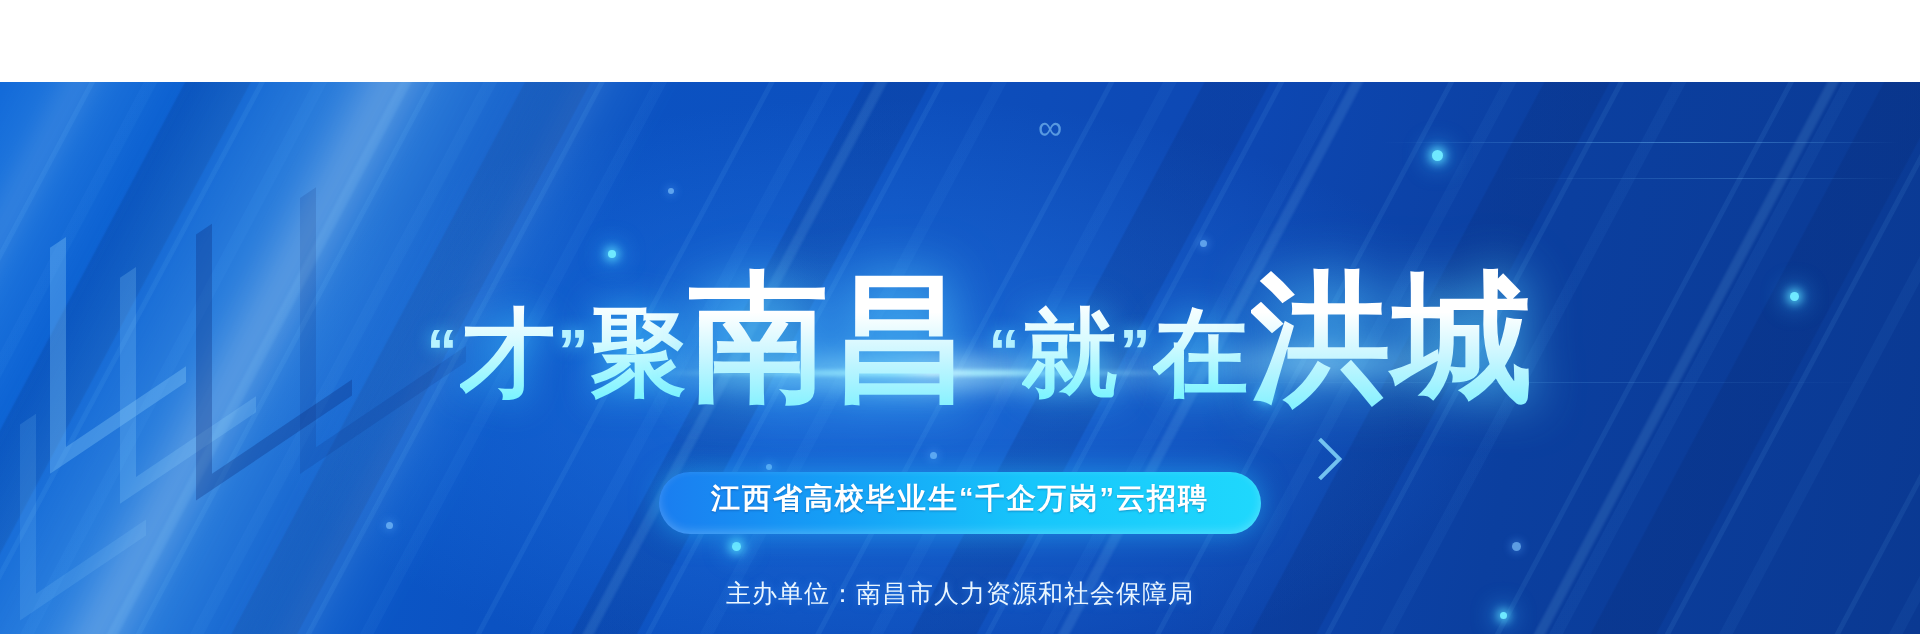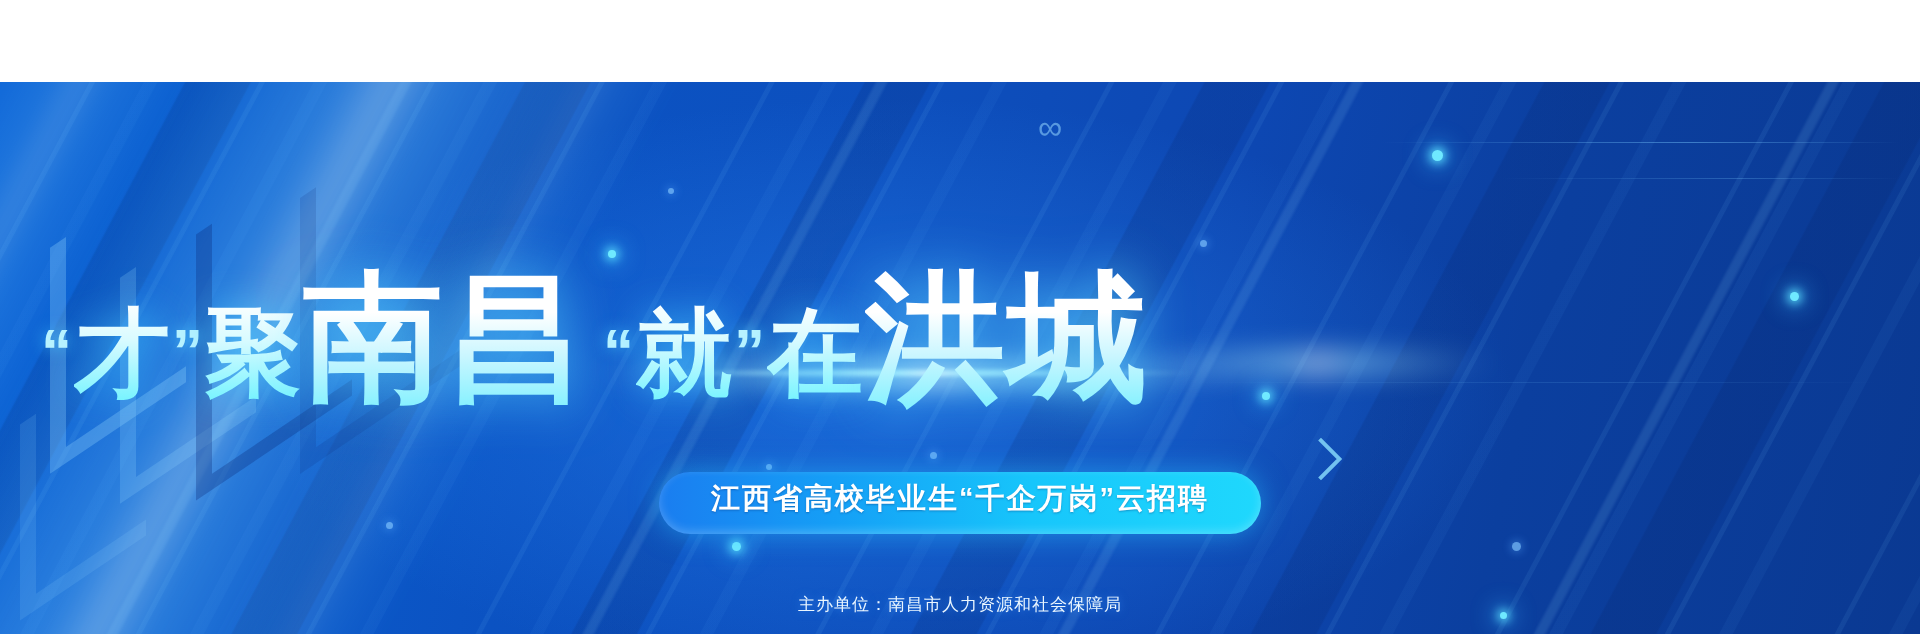--- a/index.html
+++ b/index.html
@@ -60,21 +60,21 @@
   .vcurve{position:absolute;border:1px solid rgba(120,200,255,.35);border-radius:50%;background:transparent;}
 
   
   .dot{position:absolute;border-radius:50%;background:#6fe9ff;box-shadow:0 0 10px 3px rgba(90,225,255,.85),0 0 22px 8px rgba(60,180,255,.45);}
   .dot.dim{background:#7fc4ff;box-shadow:0 0 8px 2px rgba(90,170,255,.55);opacity:.7;}
 
   
   .infinity{position:absolute;color:rgba(150,215,255,.55);font-size:34px;line-height:1;}
 
   
-  .title-wrap{position:absolute;left:0;right:0;top:186px;text-align:left;z-index:12;padding-left:41px;}
+  .title-wrap{position:absolute;left:0;right:0;top:186px;text-align:center;z-index:12;padding-left:41px;}
   .title{display:inline-block;white-space:nowrap;font-family:"Liberation Sans","DejaVu Sans",sans-serif;
          font-weight:700;letter-spacing:2px;}
   .t-small{font-size:96px;line-height:1;
         background:linear-gradient(180deg,#ffffff 0%,#d9fbff 38%,#6ff3ff 100%);
         -webkit-background-clip:text;background-clip:text;color:transparent;
         filter:drop-shadow(0 0 18px rgba(70,200,255,.75));
         vertical-align:baseline;}
   .t-big{font-size:140px;line-height:1;
         background:linear-gradient(180deg,#ffffff 0%,#ffffff 34%,#c9f6ff 62%,#7af0ff 100%);
         -webkit-background-clip:text;background-clip:text;color:transparent;
@@ -95,21 +95,21 @@
   .pill{display:inline-block;padding:7px 52px 15px;border-radius:34px;
         background:linear-gradient(90deg,#1a7df0 0%,#159ef6 28%,#17c6fb 62%,#1fd8fd 100%);
         color:#ffffff;font-size:29px;font-weight:700;letter-spacing:2px;
         box-shadow:0 0 28px rgba(40,190,255,.55),inset 0 -3px 10px rgba(255,255,255,.22);
         text-shadow:0 1px 2px rgba(0,40,110,.35);}
   .pill-deco{position:absolute;width:26px;height:26px;border-right:4px solid rgba(140,225,255,.8);
              border-top:4px solid rgba(140,225,255,.8);transform:rotate(45deg);}
 
   
   .orgs{position:absolute;left:0;right:0;top:495px;text-align:center;z-index:14;}
-  .org-line{color:#eaf6ff;font-size:17px;letter-spacing:1px;margin:16px 0 26px;
+  .org-line{color:#eaf6ff;font-size:25px;letter-spacing:1px;margin:0 0 26px;
             text-shadow:0 0 8px rgba(60,150,255,.6);}
   .org-line.second{margin-bottom:0;}
 </style>
 </head>
 <body>
 
 <div id="stage">
 
   <div class="top-strip"></div>
 

